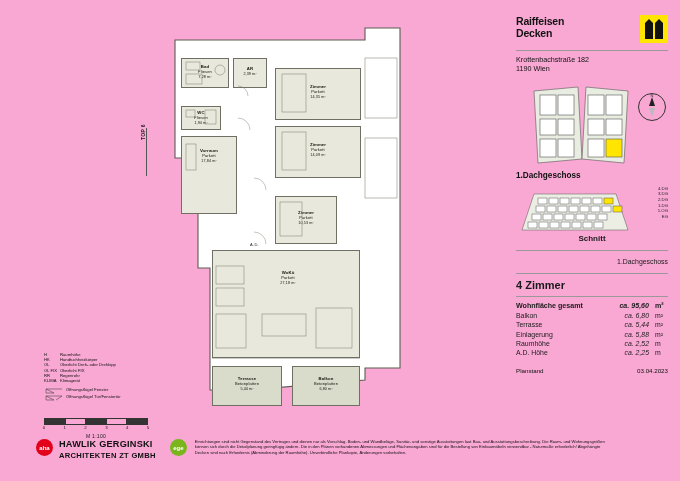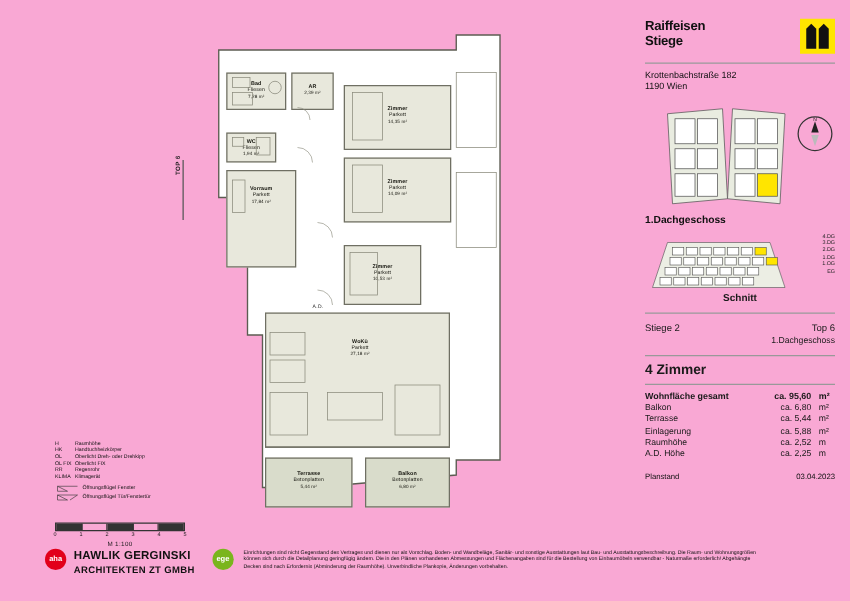--- a/index.html
+++ b/index.html
@@ -40,21 +40,21 @@
   .sect{position:relative;margin-top:6px;height:48px;}
   .sect-levels{position:absolute;right:0;top:0;font-size:4.3px;line-height:5.6px;text-align:right;color:#222;}
   .sect-cap{text-align:center;font-size:8px;font-weight:bold;margin-top:0;}
   .hr{height:0.7px;background:#999;margin:7px 0 6px 0;}
 
   .row{display:flex;justify-content:space-between;font-size:7.6px;line-height:11px;}
   .row .r{text-align:right;}
   .zimmer{font-size:11px;font-weight:bold;margin:4px 0 2px 0;}
   .tbl{width:100%;border-collapse:collapse;font-size:6.9px;}
   .tbl td{padding:1.1px 0;vertical-align:top;}
-  .tbl td.v{text-align:right;padding-right:6px;white-space:nowrap;}
+  .tbl td.v{text-align:right;padding-right:6px;white-space:nowrap;font-style:italic;}
   .tbl td.u{text-align:left;width:13px;}
   .tbl tr.hd td{font-weight:bold;font-size:7.1px;}
   .stamp{margin-top:10px;font-size:6.2px;display:flex;justify-content:space-between;color:#111;}
 
   
   .legend{position:absolute;left:44px;top:352px;width:120px;font-size:4.2px;line-height:5.3px;color:#111;}
   .legend table{border-collapse:collapse;}
   .legend td{padding:0 0 0 0;vertical-align:top;font-size:4.2px;line-height:5.2px;}
   .legend td.k{width:16px;font-weight:normal;}
   .legend .door{margin-top:4px;position:relative;height:14px;}
@@ -201,21 +201,21 @@
   </div>
 
   <div class="topmark">TOP 6</div>
   <div class="abs" style="left:146px;top:128px;width:0.8px;height:48px;background:#555;"></div>
 
   <div class="panel">
 
     <div class="logo-box">
       <div class="logo-text">
         <span>Raiffeisen</span><br>
-        <span>Stiege</span>
+        <span>Decken</span>
       </div>
       <div class="logo-mark">
         <svg width="28" height="28" viewBox="0 0 28 28">
           <path d="M5 24 L5 8 L9 4 L13 8 L13 24 Z" fill="#111"></path>
           <path d="M23 24 L23 8 L19 4 L15 8 L15 24 Z" fill="#111"></path>
         </svg>
       </div>
     </div>
 
     <div class="hr" style="margin:2px 0 4px 0;"></div>
@@ -296,24 +296,20 @@
         <div>2.DG</div>
         <div>1.DG</div>
         <div>1.OG</div>
         <div>EG</div>
       </div>
     </div>
     <div class="sect-cap">Schnitt</div>
 
     <div class="hr"></div>
 
-    <div class="row">
-      <span>Stiege 2</span>
-      <span class="r">Top 6</span>
-    </div>
     <div class="row" style="justify-content:flex-end;font-size:6.9px;line-height:9px;">
       <span class="r">1.Dachgeschoss</span>
     </div>
 
     <div class="hr"></div>
 
     <div class="zimmer">4 Zimmer</div>
 
     <div class="hr" style="margin:5px 0 4px 0;"></div>
 

